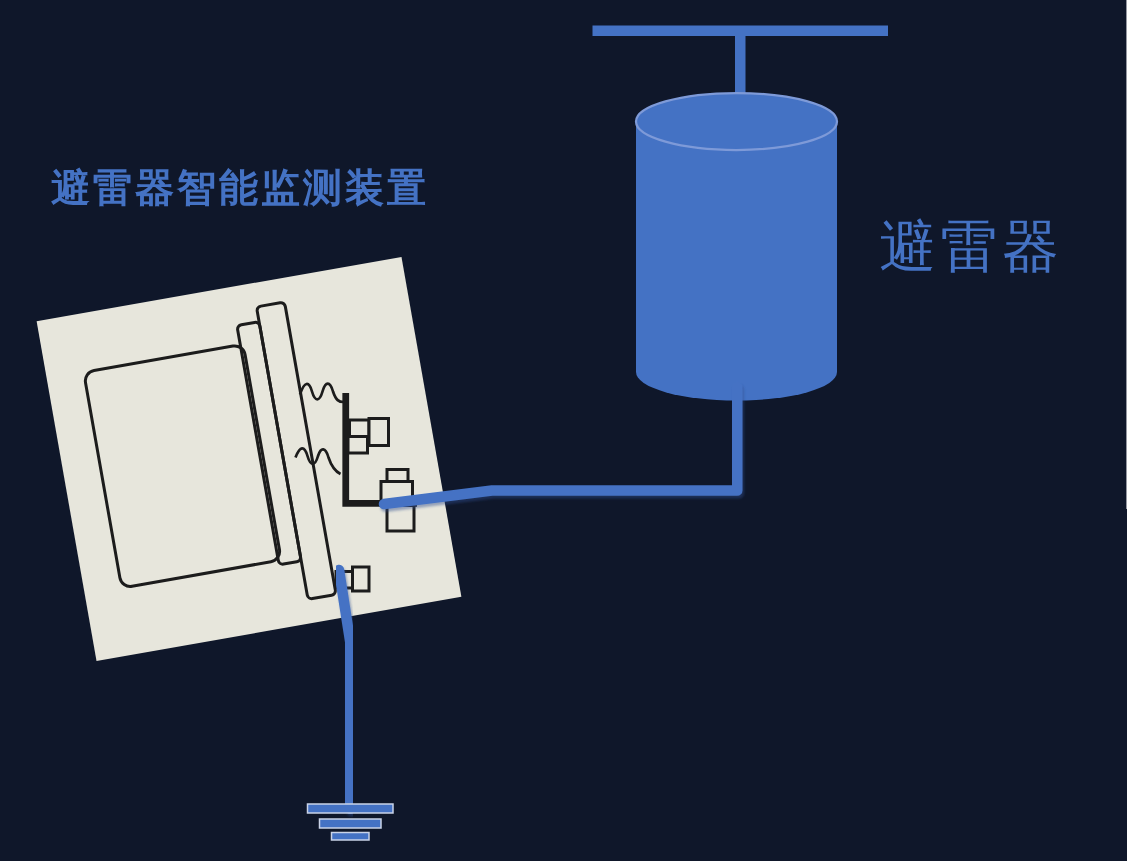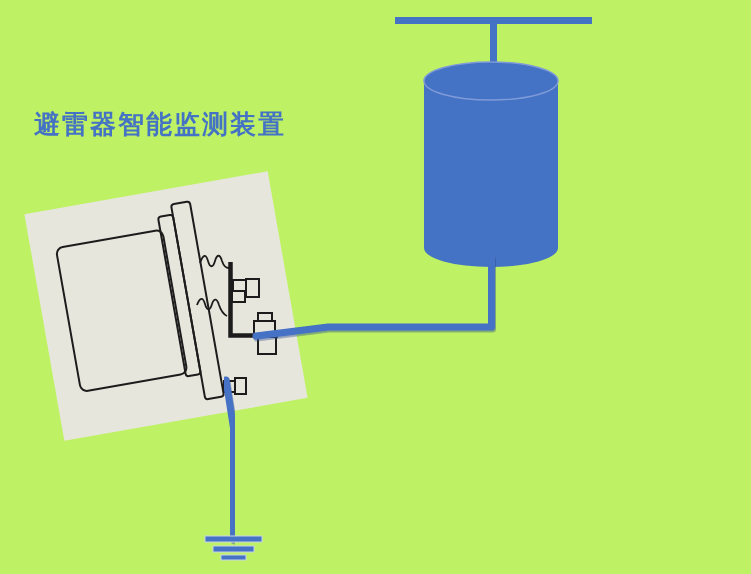--- a/index.html
+++ b/index.html
@@ -5,23 +5,22 @@
   html, body {
     margin: 0;
     padding: 0;
     background: #ffffff;
     font-family: "Liberation Sans", "DejaVu Sans", sans-serif;
   }
   #stage {
     position: relative;
     width: 751px;
     height: 574px;
-    background: #bef264;
+    background: #0f172a;
     overflow: hidden;
-    font-family: Liberation Serif, serif;
   }
   #diagram-svg {
     position: absolute;
     left: 0;
     top: 0;
   }
   .label {
     position: absolute;
     color: #4472C4;
     line-height: 1;
@@ -107,14 +106,15 @@
       <g stroke="#c9d3e8" stroke-width="1">
         <rect x="205" y="536" width="57" height="6"></rect>
         <rect x="213" y="546" width="41" height="6"></rect>
         <rect x="221" y="555" width="25" height="5"></rect>
       </g>
     </g>
   </svg>
 
   <div id="monitor-label" class="label">避雷器智能监测装置</div>
 
+  <div id="arrester-label" class="label">避雷器</div>
 
 </div>
 
 </body></html>

